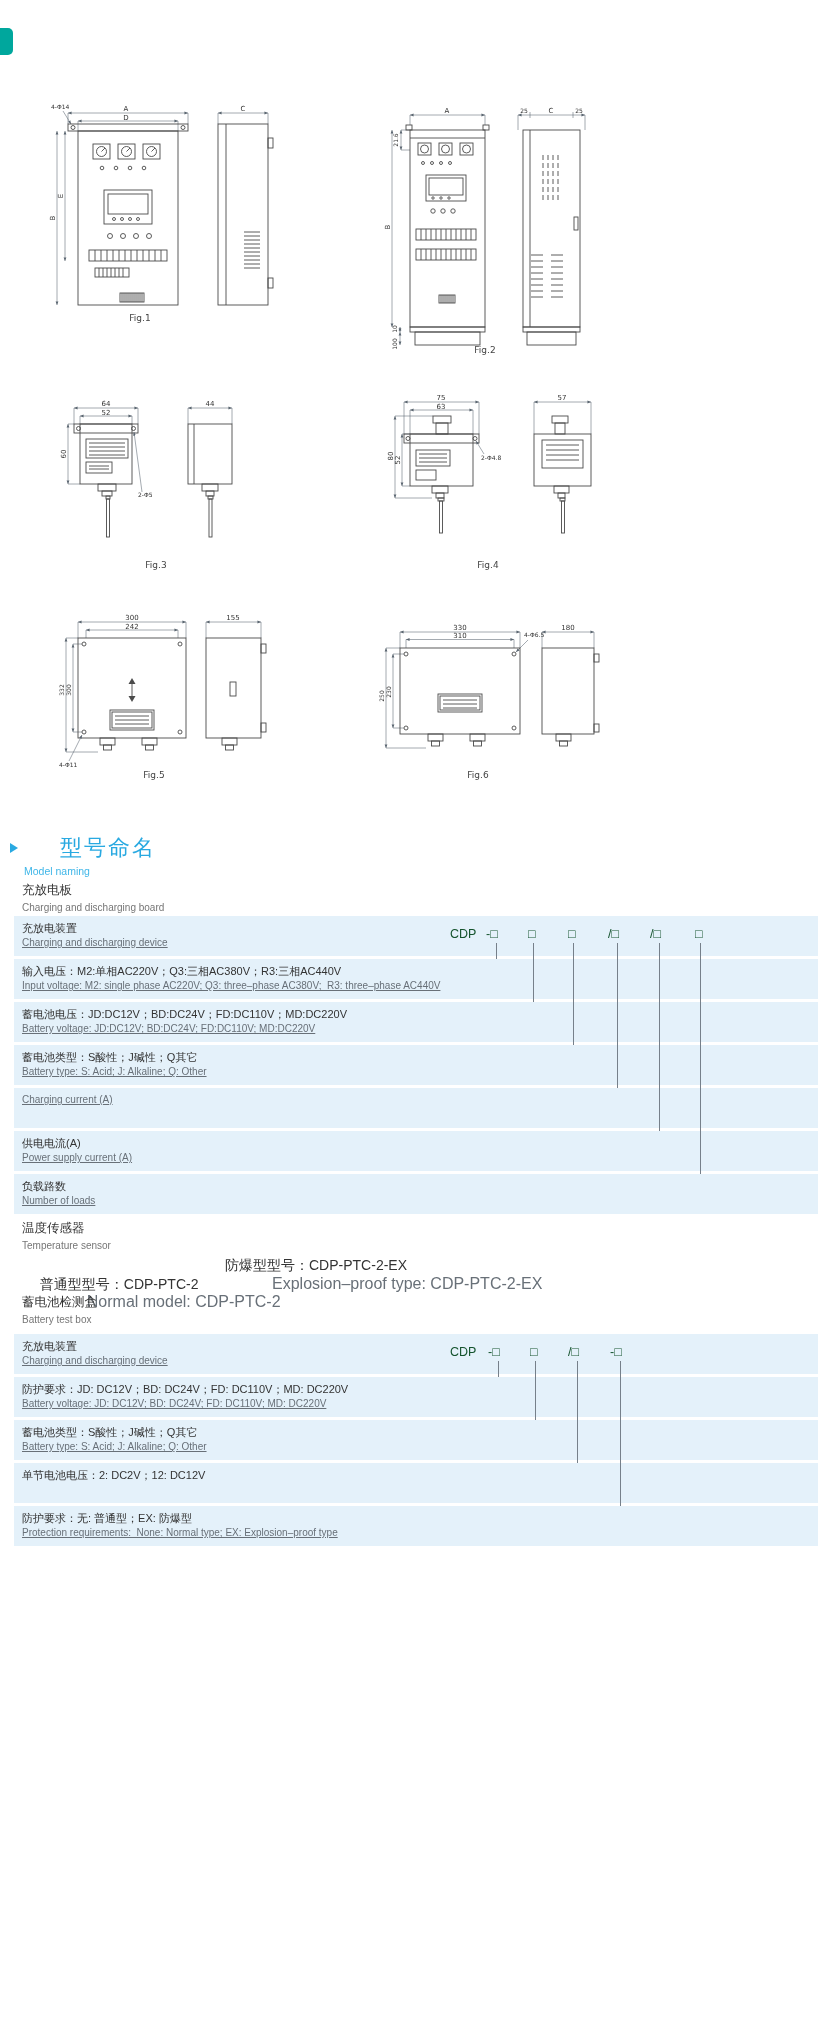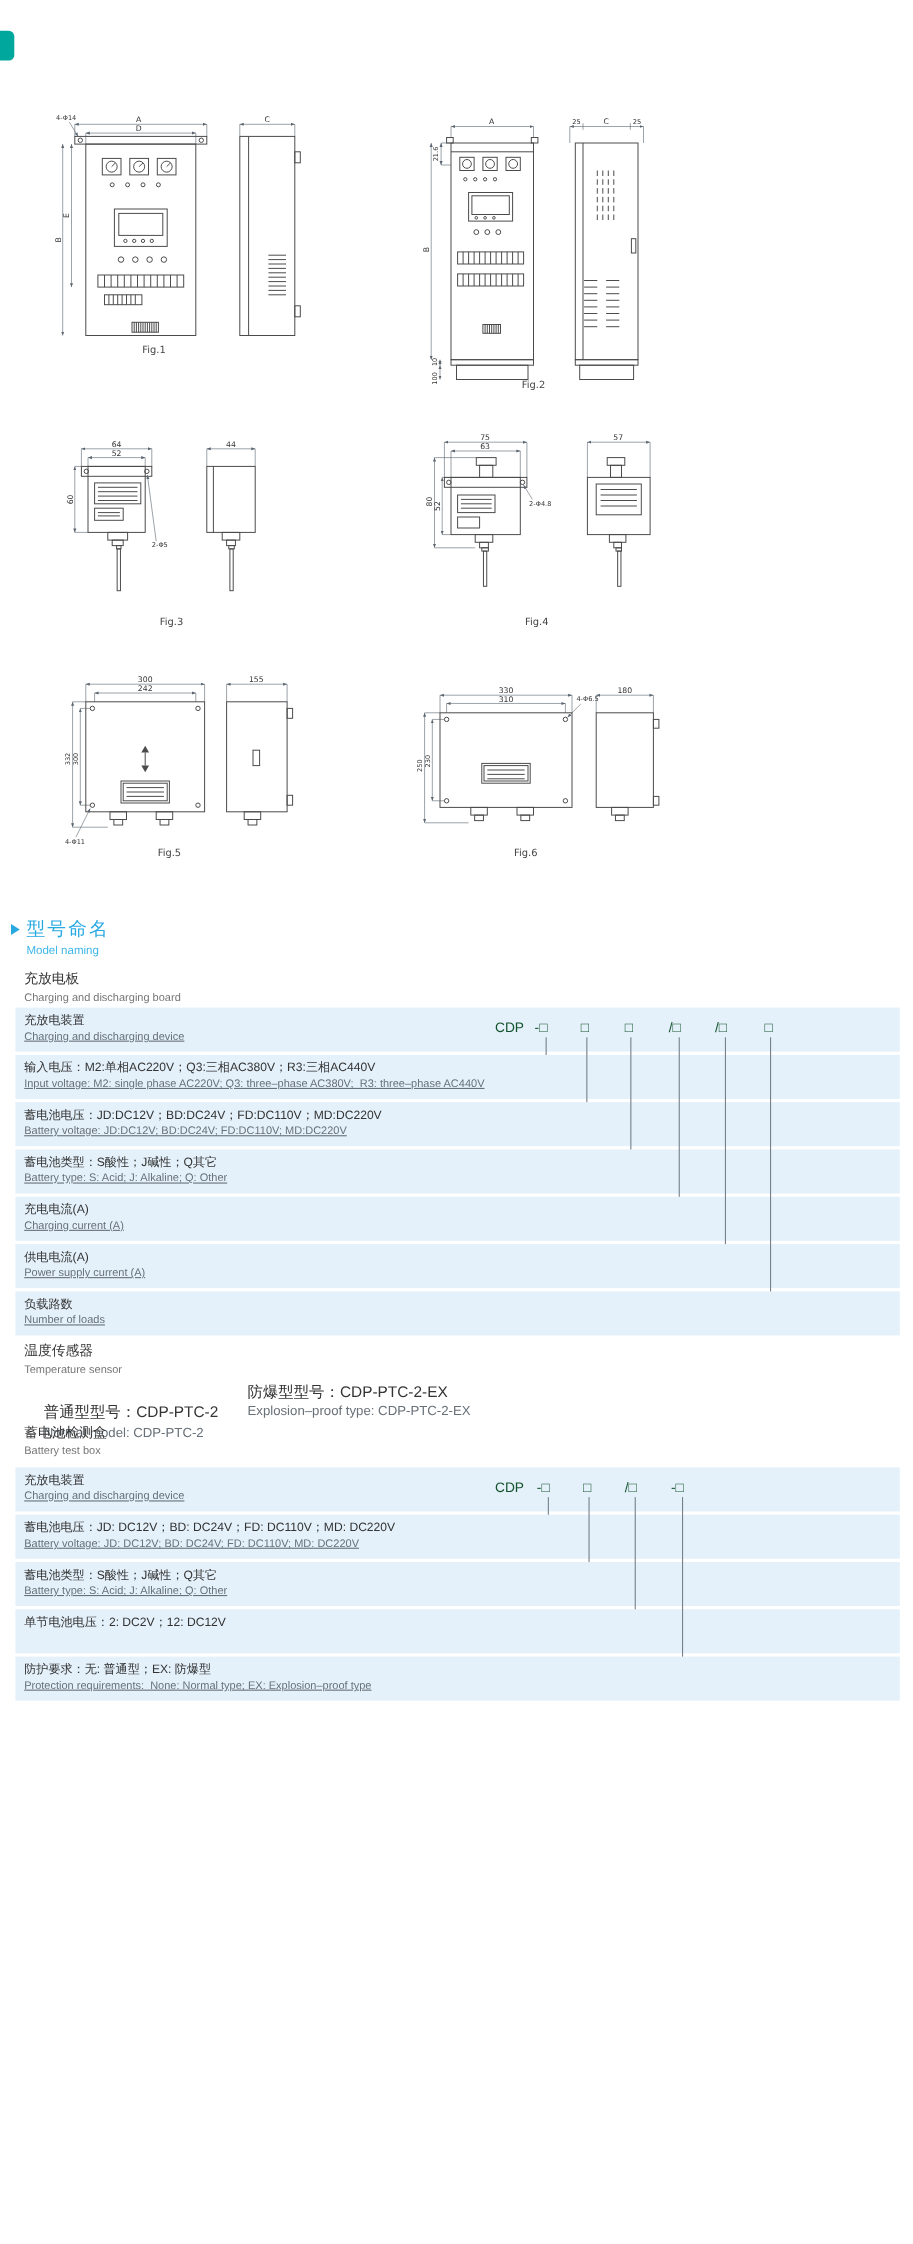--- a/index.html
+++ b/index.html
@@ -20,38 +20,38 @@
   svg .arrE { marker-end:url(#arw); }
   svg text { font-family:"DejaVu Sans",sans-serif; font-size:7px; fill:#333; }
   svg text.sm { font-size:6px; }
   svg text.fg { font-size:9px; fill:#444; }
 
   
   .sec-heading { position:absolute; left:10px; top:833px; color:#29a9e1; }
   .sec-heading .row { display:flex; align-items:center; }
   .tri { width:0; height:0; border-left:8px solid #29a9e1;
     border-top:5px solid transparent; border-bottom:5px solid transparent; margin-right:6px; }
-  .sec-cn { font-size:17px; letter-spacing:2px; }
+  .sec-cn { font-size:22px; letter-spacing:2px;margin-left:36px; }
   .sec-en { font-size:10.5px; margin:2px 0 0 14px; color:#3fb6e8; }
 
   .block-title { position:absolute; left:22px; }
   .bt-cn { font-size:12.5px; font-weight:normal; color:#333; }
   .bt-en { font-size:10px; color:#767676; margin-top:3px; }
 
   .mn-table { position:absolute; left:14px; width:804px; }
   .mn-row { position:absolute; left:0; width:804px; height:40px; background:#e4f1fa;
     padding:5px 0 0 8px; box-sizing:border-box; }
   .mn-row .cn { font-size:11px; color:#333; line-height:15px; white-space:pre; }
   .mn-row .en { font-size:10px; color:#687078; line-height:14px; white-space:pre;text-decoration:underline; }
   .code { position:absolute; top:11px; font-size:12.5px; color:#14532d; white-space:pre; }
   .vline { position:absolute; width:1px; background:#76808a; }
 
   .sensor-line { position:absolute; left:22px; white-space:pre; }
   .sl-cn { font-size:14px; color:#333; }
-  .sl-en { font-size:12px; color:#687078; }
+  .sl-en { font-size:16px; color:#687078;margin-left:47px; }
   .sl-col2 { position:absolute; left:203px; top:0; white-space:pre; }
 </style>
 </head>
 <body>
 
 <div id="page">
 
   <svg width="0" height="0" style="position:absolute">
     <defs>
       <marker id="arw" viewBox="0 0 6 6" markerWidth="7" markerHeight="7" refX="5.6" refY="3" orient="auto-start-reverse" markerUnits="strokeWidth">
@@ -442,21 +442,20 @@
     </div>
     <div class="mn-row" style="top:86px">
       <div class="cn">蓄电池电压：JD:DC12V；BD:DC24V；FD:DC110V；MD:DC220V</div>
       <div class="en">Battery voltage: JD:DC12V; BD:DC24V; FD:DC110V; MD:DC220V</div>
     </div>
     <div class="mn-row" style="top:129px">
       <div class="cn">蓄电池类型：S酸性；J碱性；Q其它</div>
       <div class="en">Battery type: S: Acid; J: Alkaline; Q: Other</div>
     </div>
     <div class="mn-row" style="top:172px">
-      <div class="cn">充电电流(A)</div>
       <div class="en">Charging current (A)</div>
     </div>
     <div class="mn-row" style="top:215px">
       <div class="cn">供电电流(A)</div>
       <div class="en">Power supply current (A)</div>
     </div>
     <div class="mn-row" style="top:258px">
       <div class="cn">负载路数</div>
       <div class="en">Number of loads</div>
     </div>
@@ -490,21 +489,21 @@
     <div class="mn-row" style="top:0">
       <div class="cn">充放电装置</div>
       <div class="en">Charging and discharging device</div>
       <span class="code" style="left:436px">CDP</span>
       <span class="code" style="left:474px">-□</span>
       <span class="code" style="left:516px">□</span>
       <span class="code" style="left:554px">/□</span>
       <span class="code" style="left:596px">-□</span>
     </div>
     <div class="mn-row" style="top:43px">
-      <div class="cn">蓄电池电压：JD: DC12V；BD: DC24V；FD: DC110V；MD: DC220V</div>
+      <div class="cn">防护要求：JD: DC12V；BD: DC24V；FD: DC110V；MD: DC220V</div>
       <div class="en">Battery voltage: JD: DC12V; BD: DC24V; FD: DC110V; MD: DC220V</div>
     </div>
     <div class="mn-row" style="top:86px">
       <div class="cn">蓄电池类型：S酸性；J碱性；Q其它</div>
       <div class="en">Battery type: S: Acid; J: Alkaline; Q: Other</div>
     </div>
     <div class="mn-row" style="top:129px">
       <div class="cn">单节电池电压：2: DC2V；12: DC12V</div>
     </div>
     <div class="mn-row" style="top:172px">

